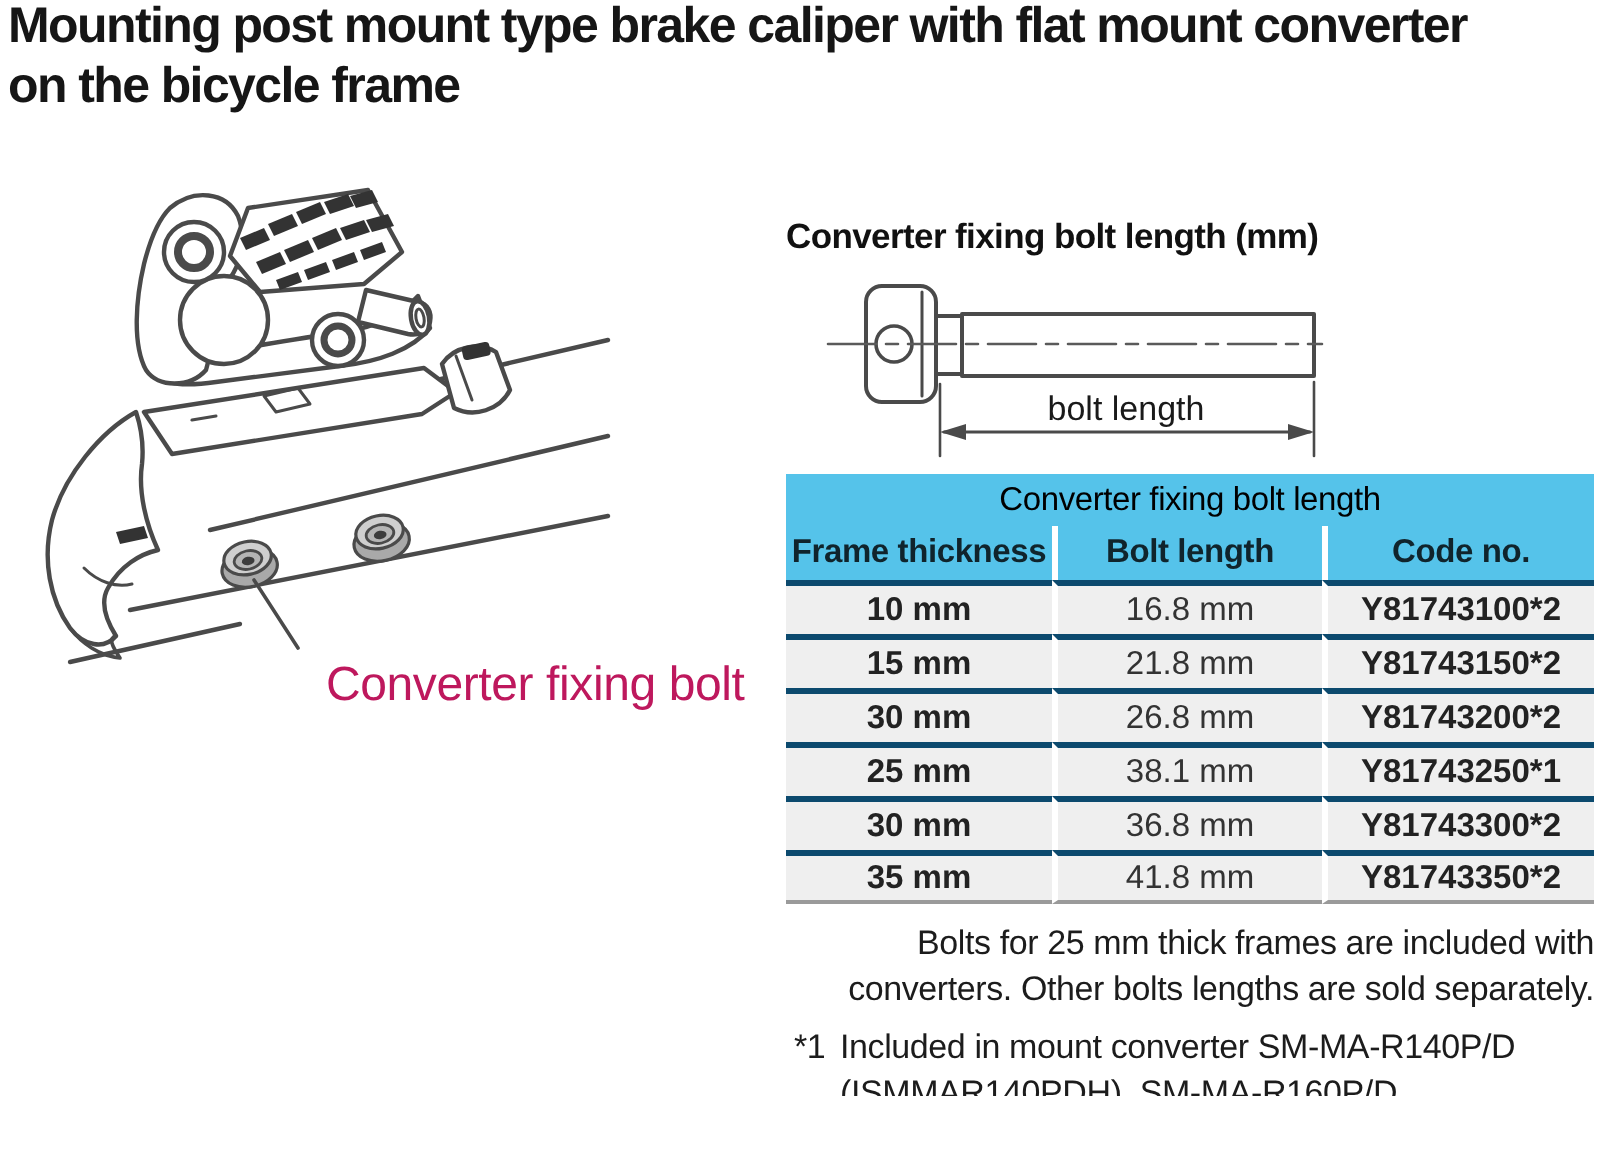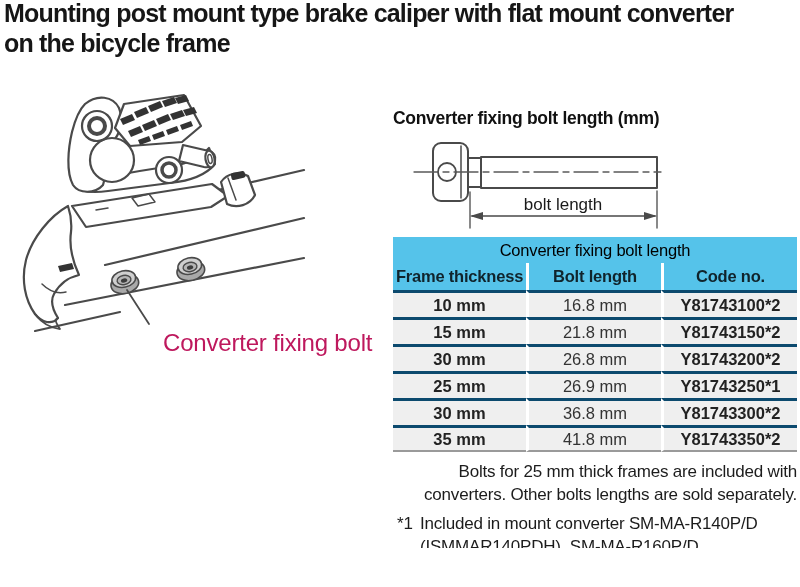--- a/index.html
+++ b/index.html
@@ -215,21 +215,21 @@
         <td>21.8 mm</td>
         <td>Y81743150*2</td>
       </tr>
       <tr>
         <td>30 mm</td>
         <td>26.8 mm</td>
         <td>Y81743200*2</td>
       </tr>
       <tr>
         <td>25 mm</td>
-        <td>26.9 mm</td>
+        <td>38.1 mm</td>
         <td>Y81743250*1</td>
       </tr>
       <tr>
         <td>30 mm</td>
         <td>36.8 mm</td>
         <td>Y81743300*2</td>
       </tr>
       <tr>
         <td>35 mm</td>
         <td>41.8 mm</td>

